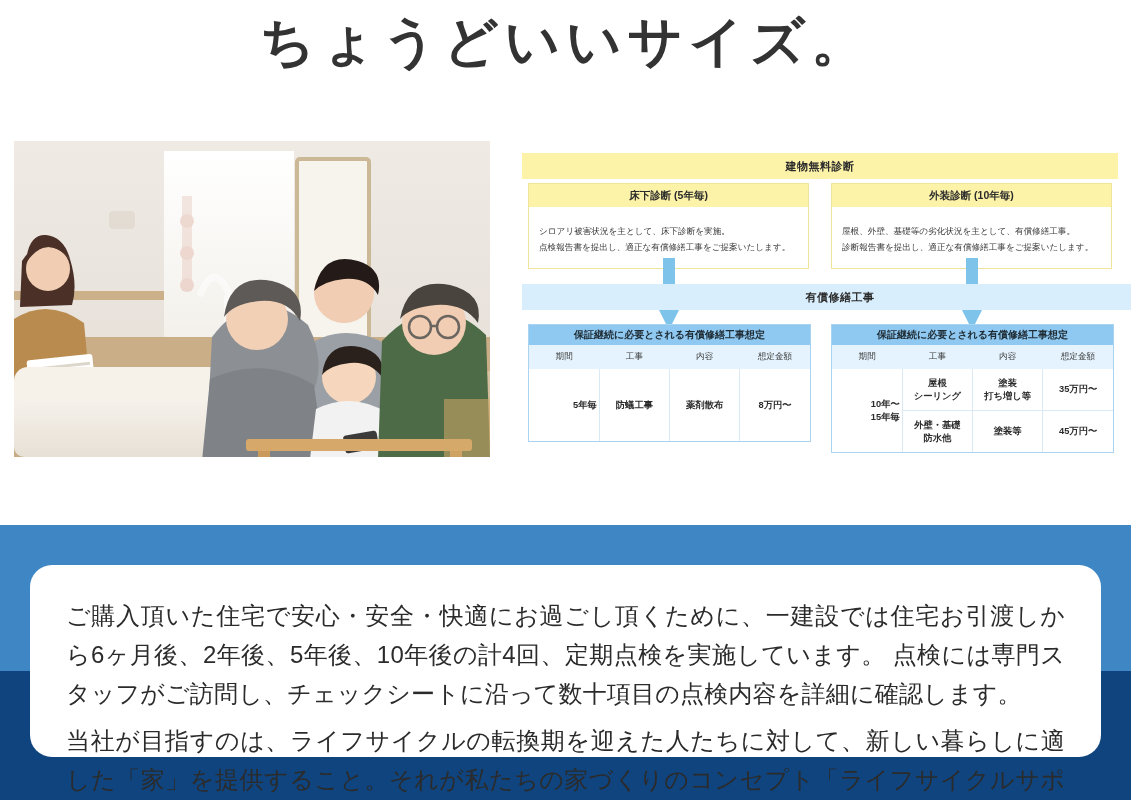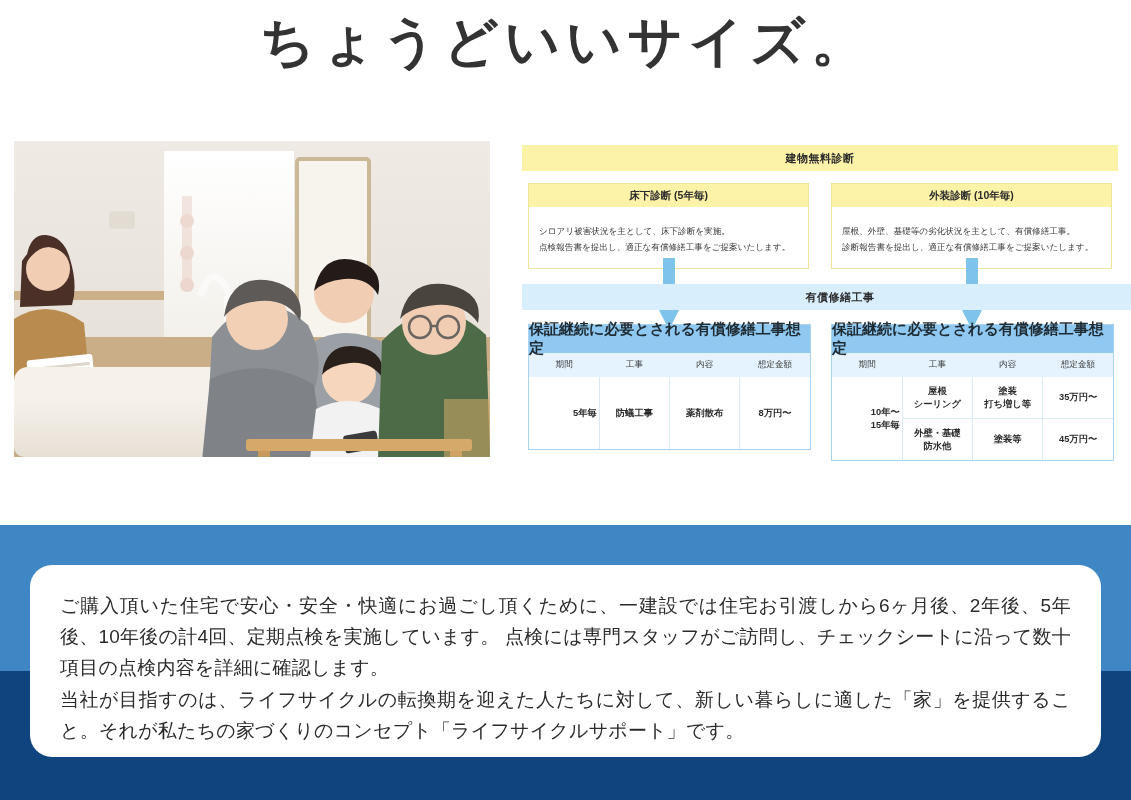--- a/index.html
+++ b/index.html
@@ -21,21 +21,21 @@
   .photo{
     position:absolute;left:14px;top:141px;width:476px;height:316px;
     overflow:hidden;background:#e9e4dd;
   }
   .photo svg{display:block;width:476px;height:316px;}
 
   
   .diagram{position:absolute;left:522px;top:141px;width:596px;height:325px;}
 
   .band-top{
-    position:absolute;left:0;top:4px;width:596px;height:26px;
+    position:absolute;left:0;top:12px;width:596px;height:26px;
     background:#fdf3a8;display:flex;align-items:center;justify-content:center;
     font-size:11px;font-weight:700;color:#2b2b2b;letter-spacing:.5px;
   }
 
   .dx-col{position:absolute;top:42px;width:281px;}
   .dx-col.left{left:6px;}
   .dx-col.right{left:309px;}
 
   .yellow-box{
     border:1px solid #f0e39a;background:#ffffff;
@@ -66,22 +66,22 @@
     font-size:11px;font-weight:700;color:#2b2b2b;letter-spacing:.5px;
   }
 
   .blue-box{
     position:absolute;top:183px;width:281px;
     border:1px solid #a8d4f2;background:#ffffff;
   }
   .blue-box.left{left:6px;}
   .blue-box.right{left:309px;}
   .bb-head{
-    background:#8fc8f0;height:28px;display:flex;align-items:center;justify-content:center;
-    font-size:15px;font-weight:700;color:#1e2b33;
+    background:#8fc8f0;height:20px;display:flex;align-items:center;justify-content:center;
+    font-size:10px;font-weight:700;color:#1e2b33;
   }
   table.grid{width:100%;border-collapse:collapse;table-layout:fixed;}
   table.grid th{
     background:#e4f3fd;font-size:8.6px;font-weight:400;color:#3a3a3a;
     height:22px;border:0;
   }
   table.grid td{
     font-size:9.3px;font-weight:700;color:#2b2b2b;text-align:center;
     border-left:1px solid #d9eaf5;border-top:1px solid #d9eaf5;
     padding:5px 2px;line-height:1.35;
@@ -95,21 +95,21 @@
   
   .band-blue-light{position:absolute;left:0;top:525px;width:1131px;height:146px;background:#3f86c4;}
   .band-blue-dark{position:absolute;left:0;top:671px;width:1131px;height:129px;background:#0f447e;}
 
   .card{
     position:absolute;left:30px;top:565px;width:1071px;height:192px;
     background:#ffffff;border-radius:22px;box-sizing:border-box;
     padding:24px 28px 0 28px;
   }
   .card p{
-    margin:2px;font-size:19px;line-height:1.62;color:#2b2b2b;
+    margin:8px;font-size:24px;line-height:1.62;color:#2b2b2b;
     letter-spacing:.2px;text-align:justify;
   }
 </style>
 </head>
 <body>
 
 <div class="page">
 
   <div class="headline">ちょうどいいサイズ。</div>
 

